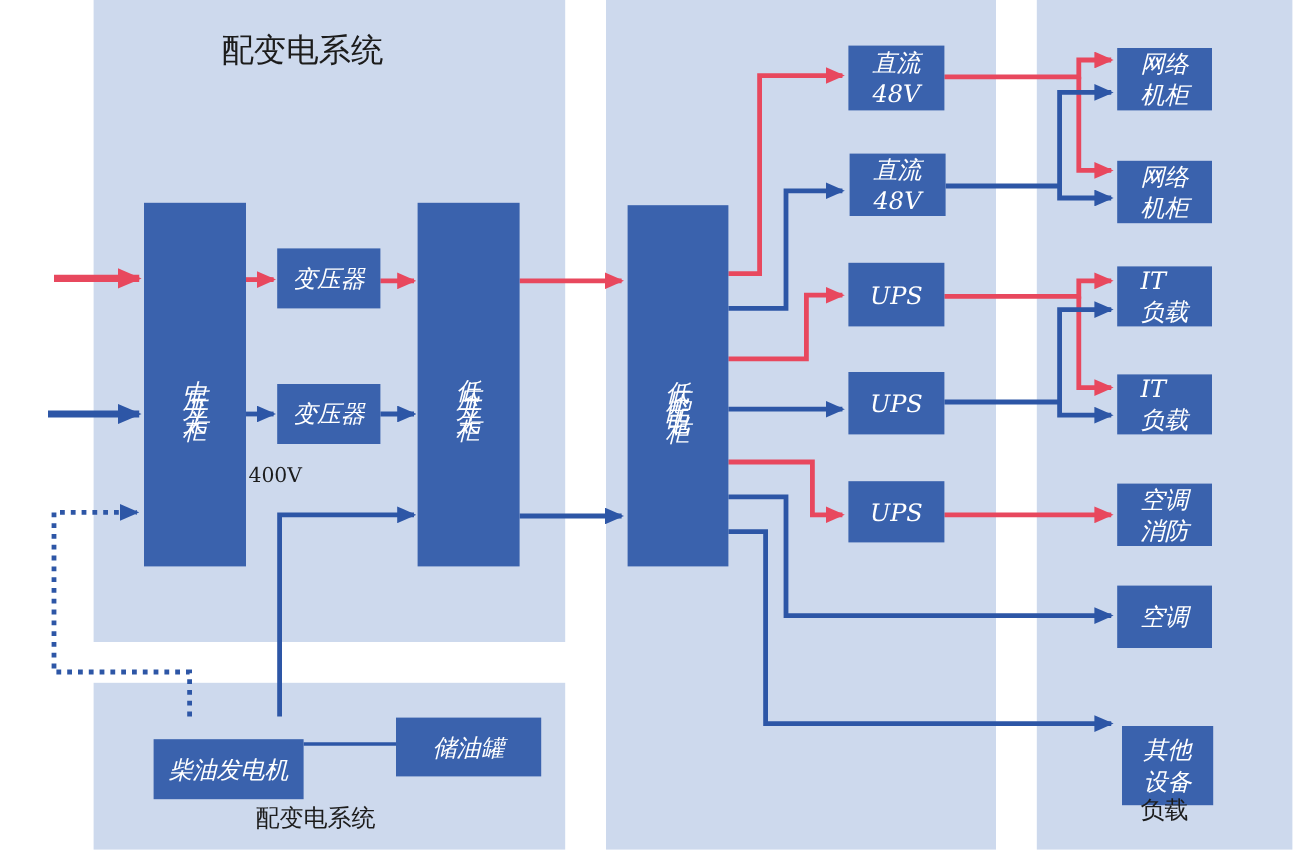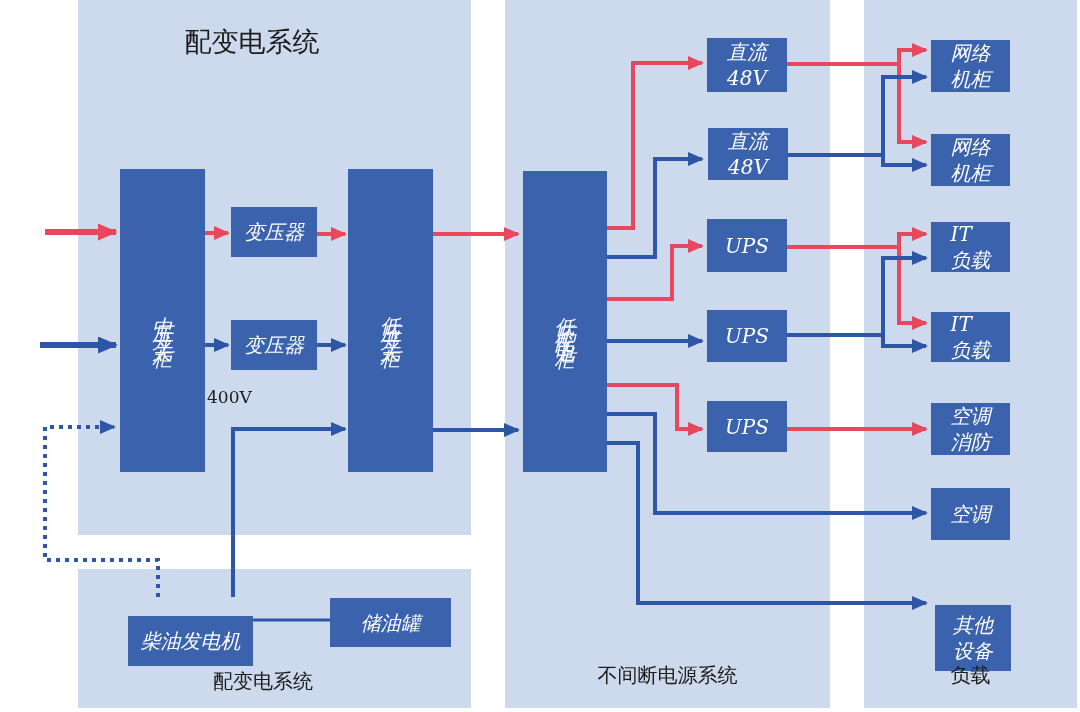--- a/index.html
+++ b/index.html
@@ -159,17 +159,16 @@
   <div class="node" style="left:931px;top:488px;width:79px;height:52px">
     <span class="lbl">空调</span>
   </div>
   <div class="node" style="left:935px;top:605px;width:76px;height:66px">
     <span class="lbl">其他
 设备</span>
   </div>
 
   <div class="caption" style="left:78px;top:24px;width:348px;font-size:27px">配变电系统</div>
   <div class="caption" style="left:78px;top:668px;width:370px">配变电系统</div>
-  <div class="caption" style="left:505px;top:662px;width:325px">不间断电源系统</div>
   <div class="caption" style="left:864px;top:662px;width:213px">负载</div>
   <div class="volt" style="left:207px;top:387px">400V</div>
 
 </div>
 
 </body></html>

